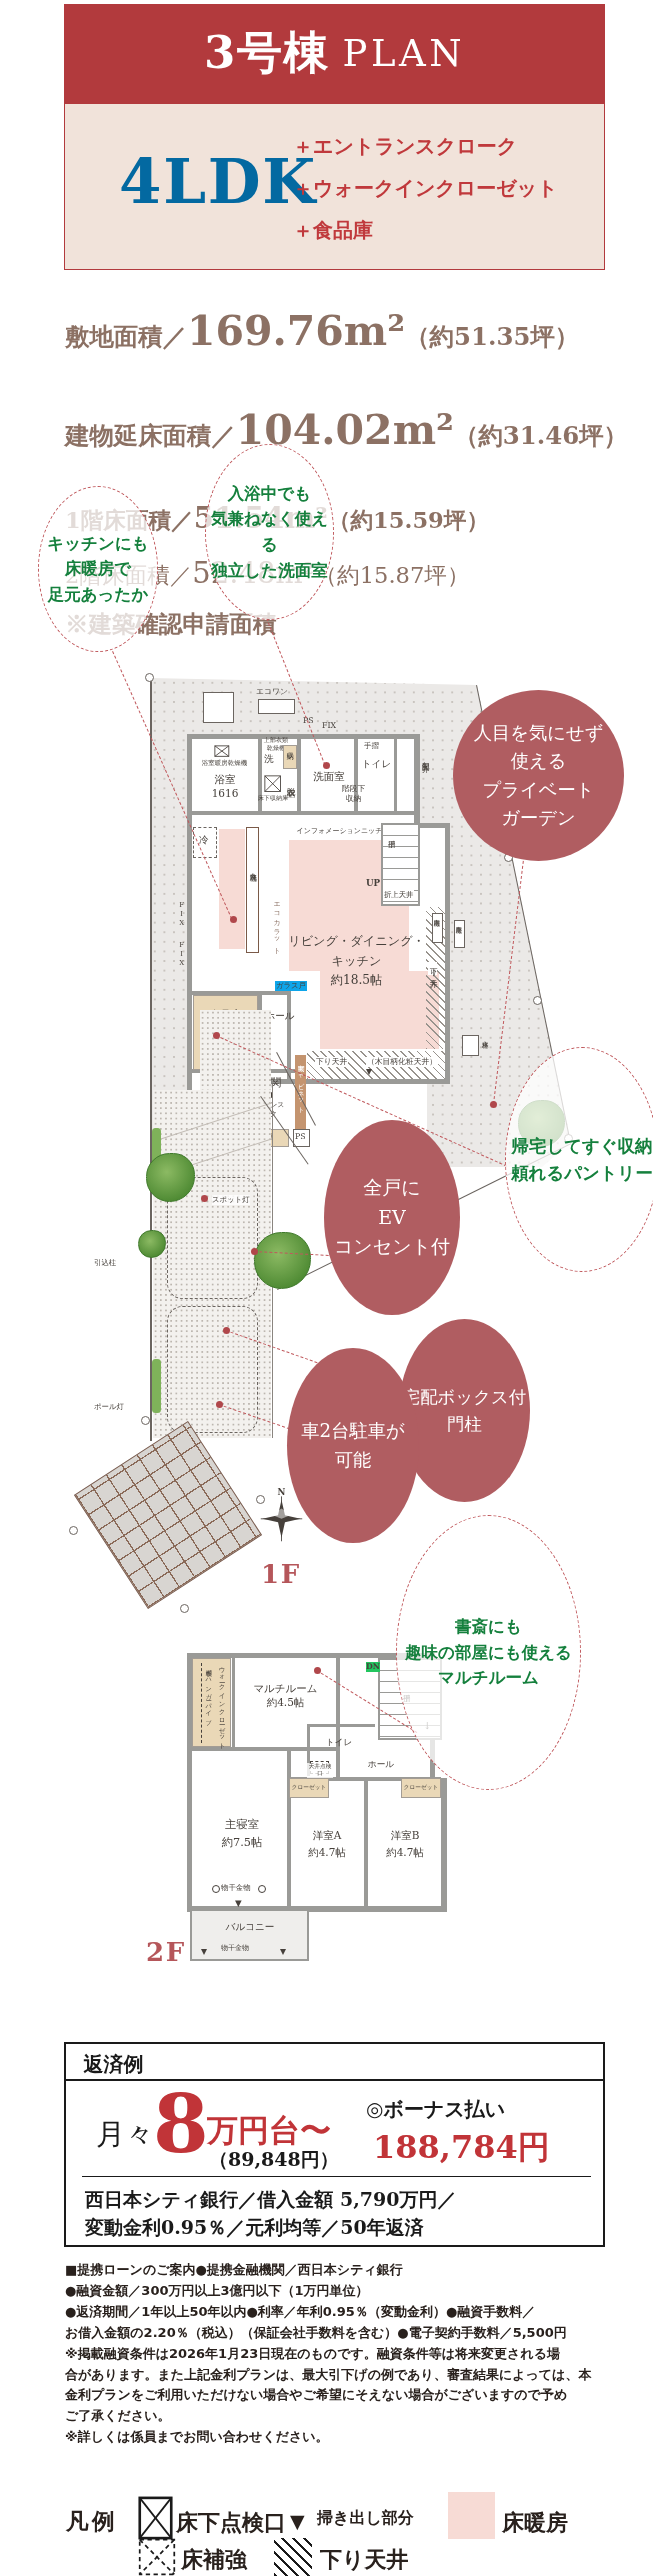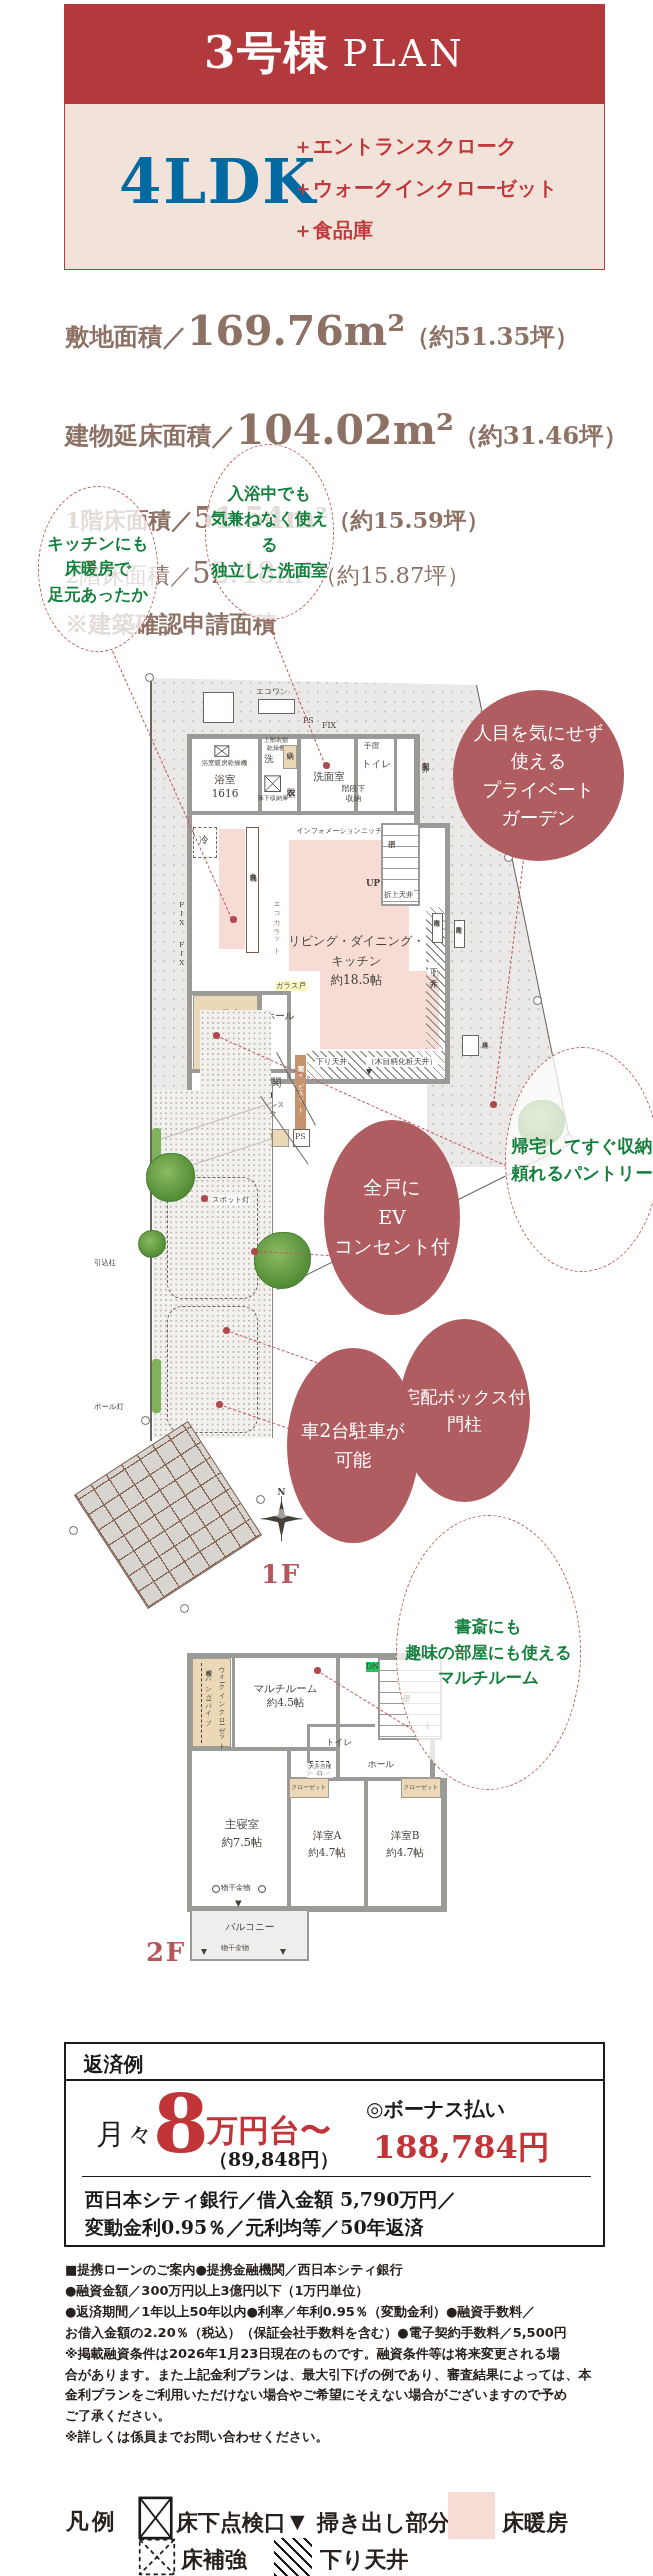--- a/index.html
+++ b/index.html
@@ -158,21 +158,21 @@
   <div class="hatch" style="left:426px;top:907px;width:19px;height:142px;"></div>
   <div class="vlbl" style="left:428px;top:962px;font-size:7.8px;background:#fff;">下り天井</div>
   <div class="hatch" style="left:307px;top:1051px;width:138px;height:28px;"></div>
   <div class="lbl" style="left:315px;top:1057px;font-size:7.8px;background:#fff;padding:0 0.9px;">下り天井</div>
   <div class="lbl" style="left:366px;top:1057px;font-size:7.8px;background:#fff;padding:0 0.9px;">（木目柄化粧天井）</div>
   <div class="lbl" style="left:366px;top:1067px;font-size:7.8px;">▼</div>
   <div class="whitebox" style="left:432px;top:913px;width:10.5px;height:30px;"></div>
   <div class="vlbl" style="left:433px;top:914px;font-size:6.1px;">室内機</div>
   <div class="whitebox" style="left:454px;top:920px;width:10.5px;height:28px;"></div>
   <div class="vlbl" style="left:455px;top:921px;font-size:6.1px;">室外機</div>
-  <div class="lbl" style="left:275px;top:981px;font-size:7.4px;background:#fef9c3;padding:0 0.9px;">ガラス戸</div>
+  <div class="lbl" style="left:275px;top:981px;font-size:7.4px;background:#0ea5e9;padding:0 0.9px;">ガラス戸</div>
   <div class="vlbl" style="left:177px;top:901px;font-size:7px;">FIX</div>
   <div class="vlbl" style="left:177px;top:941px;font-size:7px;">FIX</div>
 
   <div class="beige" style="left:193px;top:995px;width:65px;height:75px;"></div>
   <div class="lbl" style="left:197px;top:1008px;width:57px;font-size:10.5px;">食品庫</div>
   <div class="lbl" style="left:202px;top:1038px;width:47px;font-size:7.8px;border-top:0.9px dashed #8a857f;padding-top:2.6px;">可動棚</div>
   <div class="lbl" style="left:261px;top:1010px;width:38px;font-size:9.6px;">ホール</div>
   <div class="lbl" style="left:240px;top:1050px;font-size:7px;">手摺</div>
   <div class="lbl" style="left:251px;top:1076px;width:38px;font-size:11.3px;">玄関</div>
   <div class="lbl" style="left:266px;top:1090px;font-size:7.8px;">◀</div>
@@ -237,21 +237,21 @@
   <div class="wall" style="left:307px;top:1724px;width:68px;height:2.6px;"></div>
   <div class="wall" style="left:307px;top:1724px;width:2.6px;height:52px;"></div>
 
   <div class="beige" style="left:192px;top:1658px;width:39px;height:89px;"></div>
   <div class="abs" style="left:201px;top:1663px;width:0;height:80px;border-left:1.7px dashed #46403b;"></div>
   <div class="vlbl" style="left:218px;top:1662px;font-size:6.5px;">ウォークインクローゼット</div>
   <div class="vlbl" style="left:205px;top:1665px;font-size:6.1px;">棚板＋ハンガーパイプ</div>
   <div class="lbl" style="left:242px;top:1682px;width:87px;font-size:10.5px;">マルチルーム
 約4.5帖</div>
   <div class="stairs" style="left:378px;top:1658px;width:64px;height:82px;"></div>
-  <div class="lbl" style="left:366px;top:1662px;font-size:7.8px;font-weight:400;background:#22c55e;">DN</div>
+  <div class="lbl" style="left:366px;top:1662px;font-size:7.8px;font-weight:700;background:#22c55e;">DN</div>
   <div class="vlbl" style="left:402px;top:1688px;font-size:7.4px;background:#fff;">手摺</div>
   <div class="lbl" style="left:423px;top:1720px;font-size:9.6px;">↓</div>
   <div class="lbl" style="left:320px;top:1737px;width:38px;font-size:8.7px;">トイレ</div>
   <div class="abs" style="left:310px;top:1761px;width:19px;height:13px;border:1px dashed #46403b;box-sizing:border-box;"></div>
   <div class="lbl" style="left:307px;top:1763px;width:26px;font-size:5.7px;background:rgba(255,255,255,.8);">天井点検口</div>
   <div class="lbl" style="left:359px;top:1759px;width:44px;font-size:8.7px;">ホール</div>
   <div class="lbl" style="left:207px;top:1816px;width:70px;font-size:11.3px;line-height:1.6;">主寝室
 約7.5帖</div>
   <div class="abs" style="left:212px;top:1885px;width:6.1px;height:6.1px;border:1.3px solid #46403b;border-radius:50%;"></div>
   <div class="lbl" style="left:221px;top:1883px;font-size:7.4px;">物干金物</div>
@@ -337,21 +337,21 @@
   <div class="fine" style="left:65px;top:2426px;">※詳しくは係員までお問い合わせください。</div>
 
   <div class="abs gothic" style="left:66px;top:2506px;font-size:22.6px;letter-spacing:3.5px;">凡例</div>
   <svg class="abs" style="left:138px;top:2496px;" width="35" height="44" viewBox="0 0 40 50">
       <rect x="2" y="2" width="36" height="46" fill="none" stroke="#1a1a1a" stroke-width="3"></rect>
       <line x1="2" y1="2" x2="38" y2="48" stroke="#1a1a1a" stroke-width="2"></line>
       <line x1="38" y1="2" x2="2" y2="48" stroke="#1a1a1a" stroke-width="2"></line>
     </svg>
   <div class="abs gothic" style="left:176px;top:2508px;font-size:22px;">床下点検口</div>
   <div class="abs gothic" style="left:290px;top:2510px;font-size:19px;">▼</div>
-  <div class="abs gothic" style="left:317px;top:2508px;font-size:22px;">掃き出し部分</div>
+  <div class="abs gothic" style="left:317px;top:2508px;font-size:16px;">掃き出し部分</div>
   <div class="abs" style="left:448px;top:2492px;width:47px;height:47px;background:#f7dbd5;"></div>
   <div class="abs gothic" style="left:502px;top:2508px;font-size:22px;">床暖房</div>
   <svg class="abs" style="left:138px;top:2538px;" width="38" height="38" viewBox="0 0 44 44">
       <rect x="2" y="2" width="40" height="40" fill="none" stroke="#1a1a1a" stroke-width="2" stroke-dasharray="5,4"></rect>
       <line x1="2" y1="2" x2="42" y2="42" stroke="#1a1a1a" stroke-width="2" stroke-dasharray="5,4"></line>
       <line x1="42" y1="2" x2="2" y2="42" stroke="#1a1a1a" stroke-width="2" stroke-dasharray="5,4"></line>
     </svg>
   <div class="abs gothic" style="left:181px;top:2545px;font-size:22px;">床補強</div>
   <div class="abs" style="left:274px;top:2538px;width:38px;height:38px;background:repeating-linear-gradient(45deg,#1a1a1a 0 2.6px,transparent 2.6px 7.8px);"></div>
   <div class="abs gothic" style="left:320px;top:2545px;font-size:22px;">下り天井</div>

